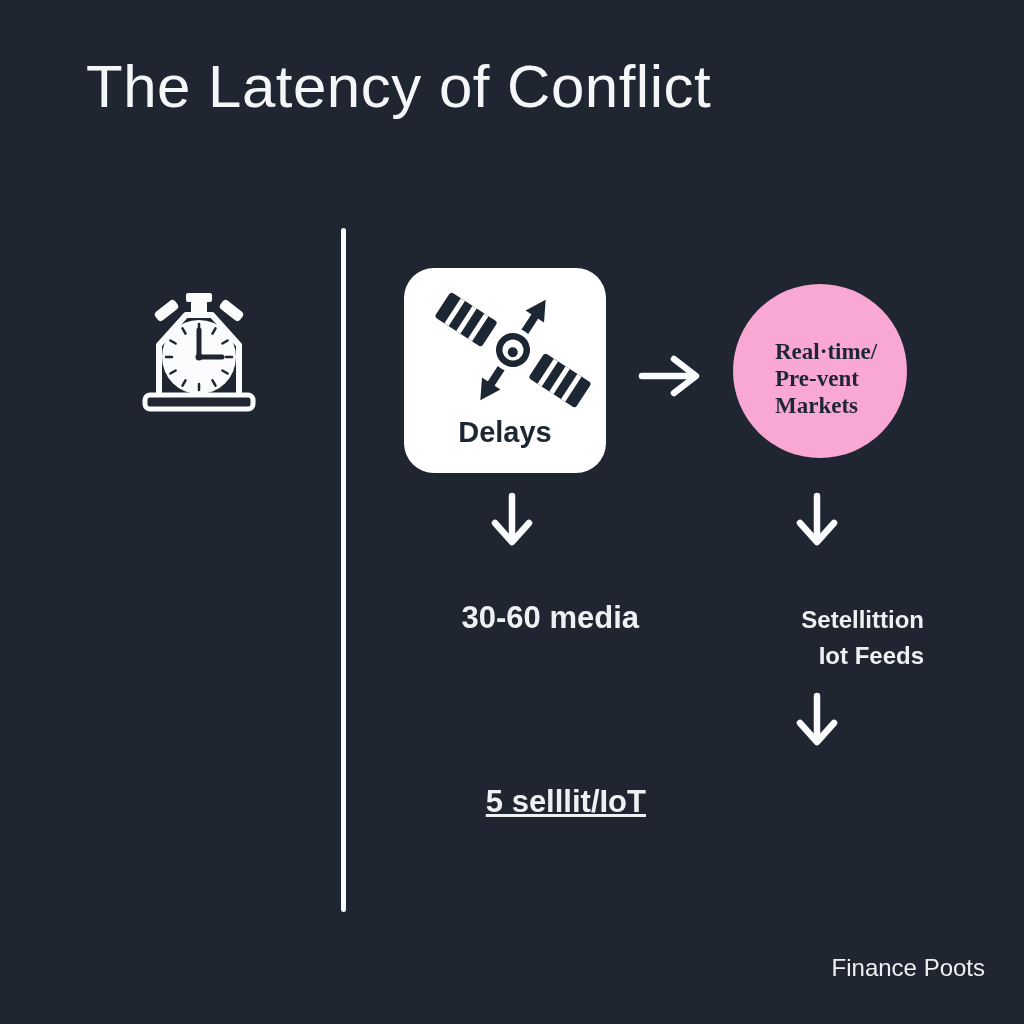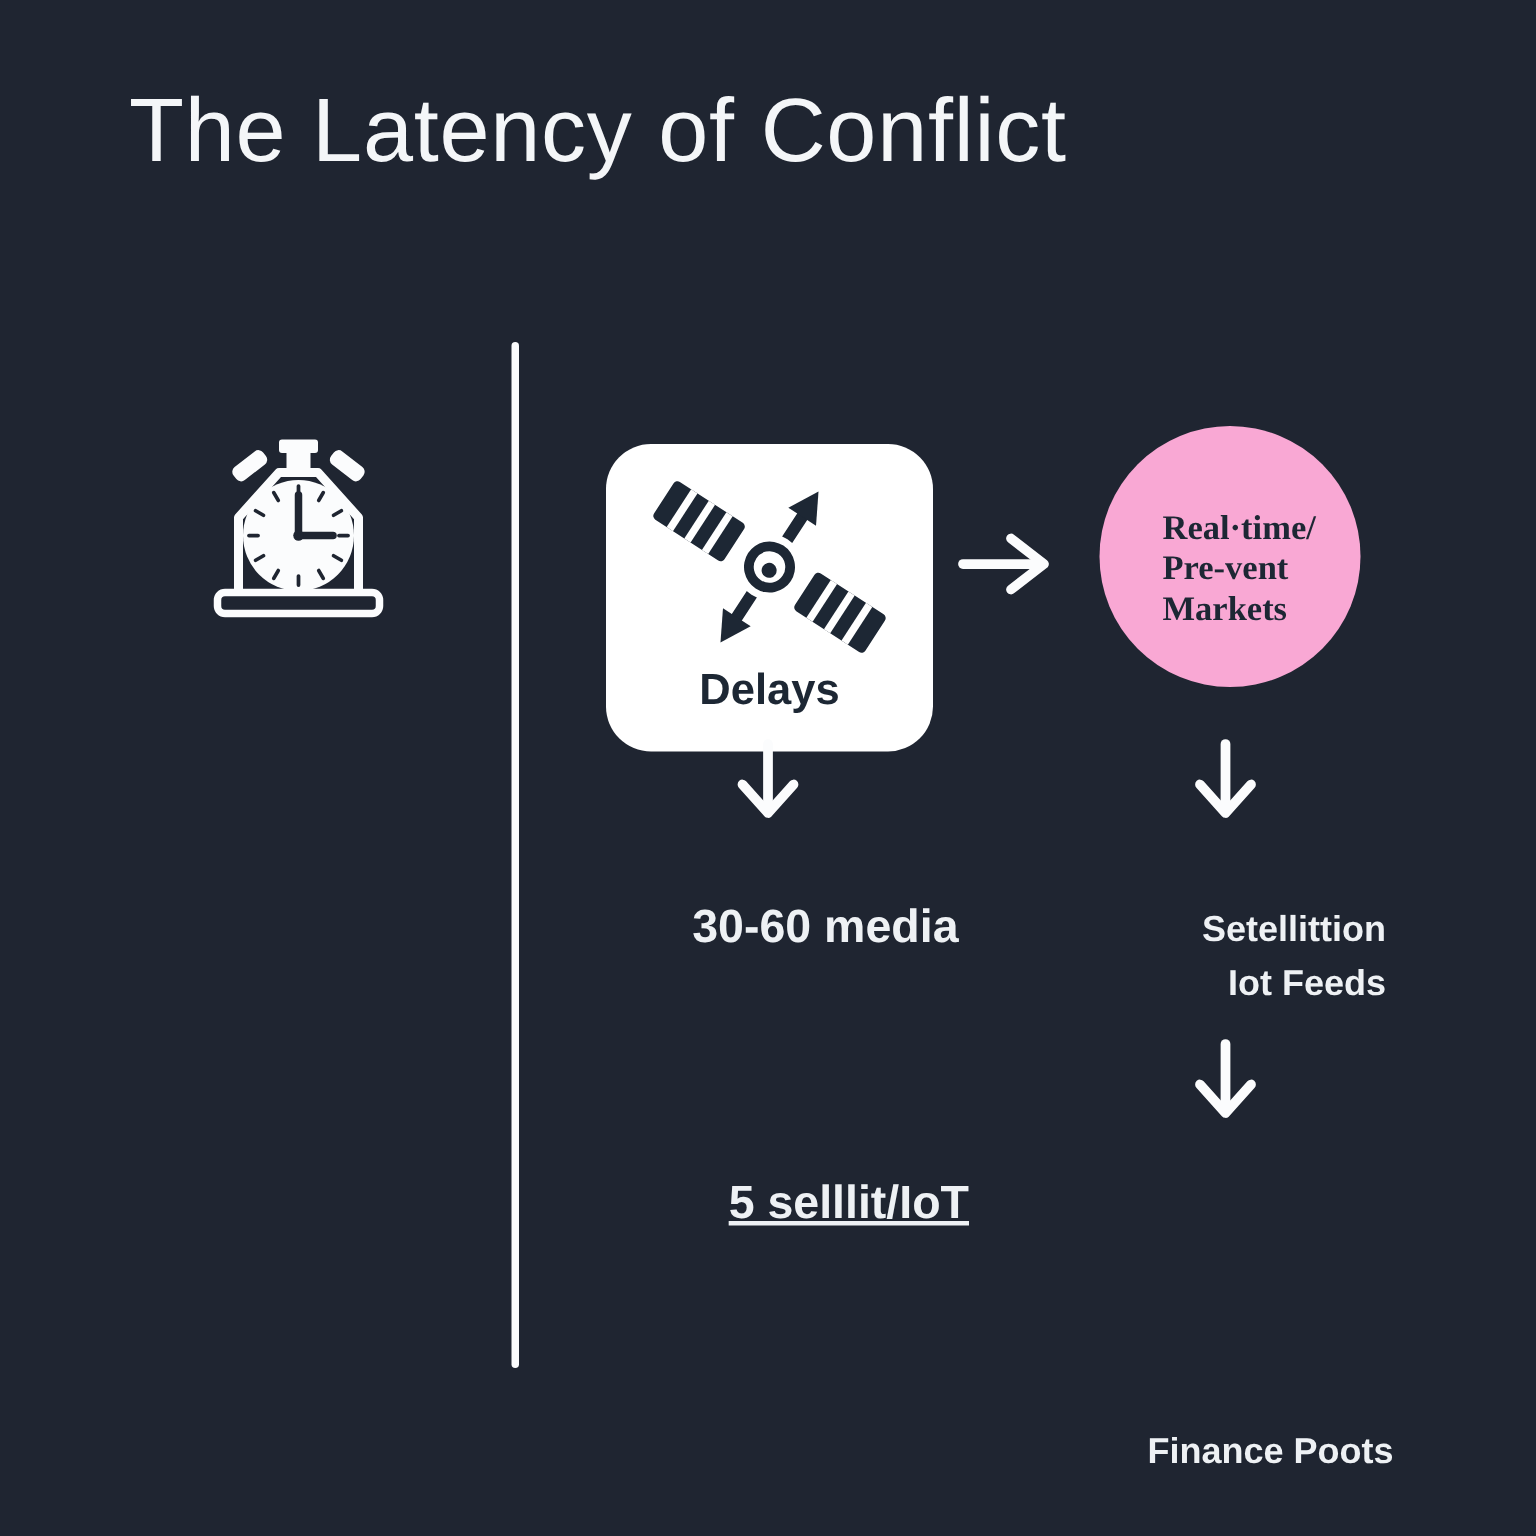--- a/index.html
+++ b/index.html
@@ -13,22 +13,22 @@
   .page-title{
     left:86px;top:52px;width:840px;
     font-size:60px;font-weight:400;letter-spacing:.5px;color:#f4f6f8;
   }
   .divider{
     left:341px;top:228px;width:5px;height:684px;
     background:#fbfcfd;border-radius:3px;
   }
   .stopwatch{left:138px;top:282px;}
   .delays-card{
-    left:404px;top:268px;width:218px;height:205px;
-    background:#ffffff;border-radius:30px;margin-top:28px;
+    left:404px;top:268px;width:202px;height:205px;
+    background:#ffffff;border-radius:30px;
   }
   .satellite{position:absolute;left:29px;top:20px;}
   .card-label{
     position:absolute;left:0;top:148px;width:100%;
     text-align:center;font-size:29px;font-weight:700;color:#1d2734;
   }
   .arrow-right{left:638px;top:352px;}
   .blue-circle{
     left:733px;top:284px;width:174px;height:174px;border-radius:50%;
     background:#f9a8d4;
@@ -43,22 +43,22 @@
   .down-b{left:795px;top:492px;}
   .down-c{left:795px;top:692px;}
   .step{
     font-weight:600;color:#eef1f4;text-align:right;
   }
   .step-left1{left:379px;top:600px;width:260px;font-size:31px;}
   .step-left2{left:386px;top:784px;width:260px;font-size:31px;text-decoration:underline;}
   .step-right1{left:704px;top:602px;width:220px;font-size:24px;line-height:36px;}
   .step-right2{left:704px;top:788px;width:220px;font-size:29px;line-height:36px;}
   .footer-credit{
-    left:765px;top:954px;width:220px;text-align:left;
-    font-size:24px;font-weight:700;color:#eef1f4;
+    left:765px;top:954px;width:220px;text-align:right;
+    font-size:24px;font-weight:400;color:#eef1f4;
   }
 </style>
 </head>
 <body>
 
 <div class="stage">
 
   <div class="abs page-title">The Latency of Conflict</div>
 
   <div class="abs divider"></div>

